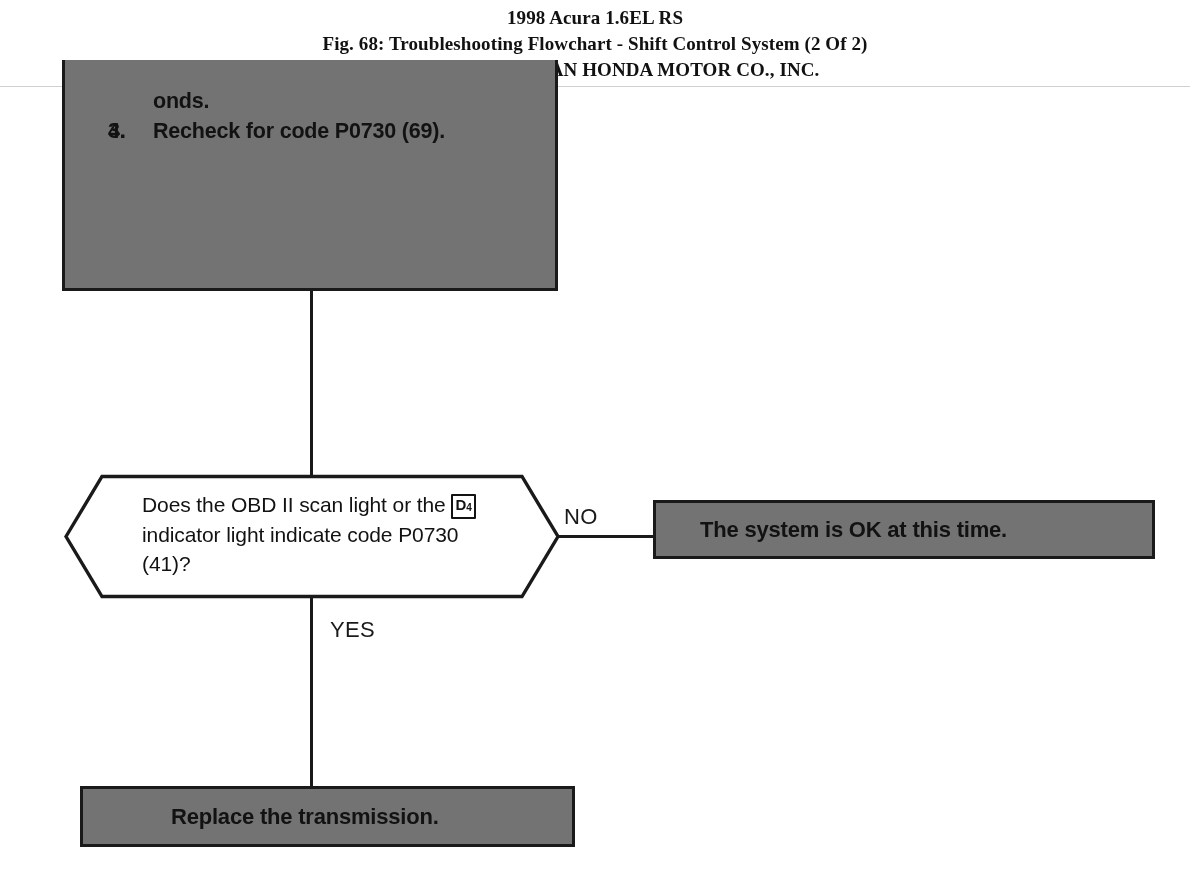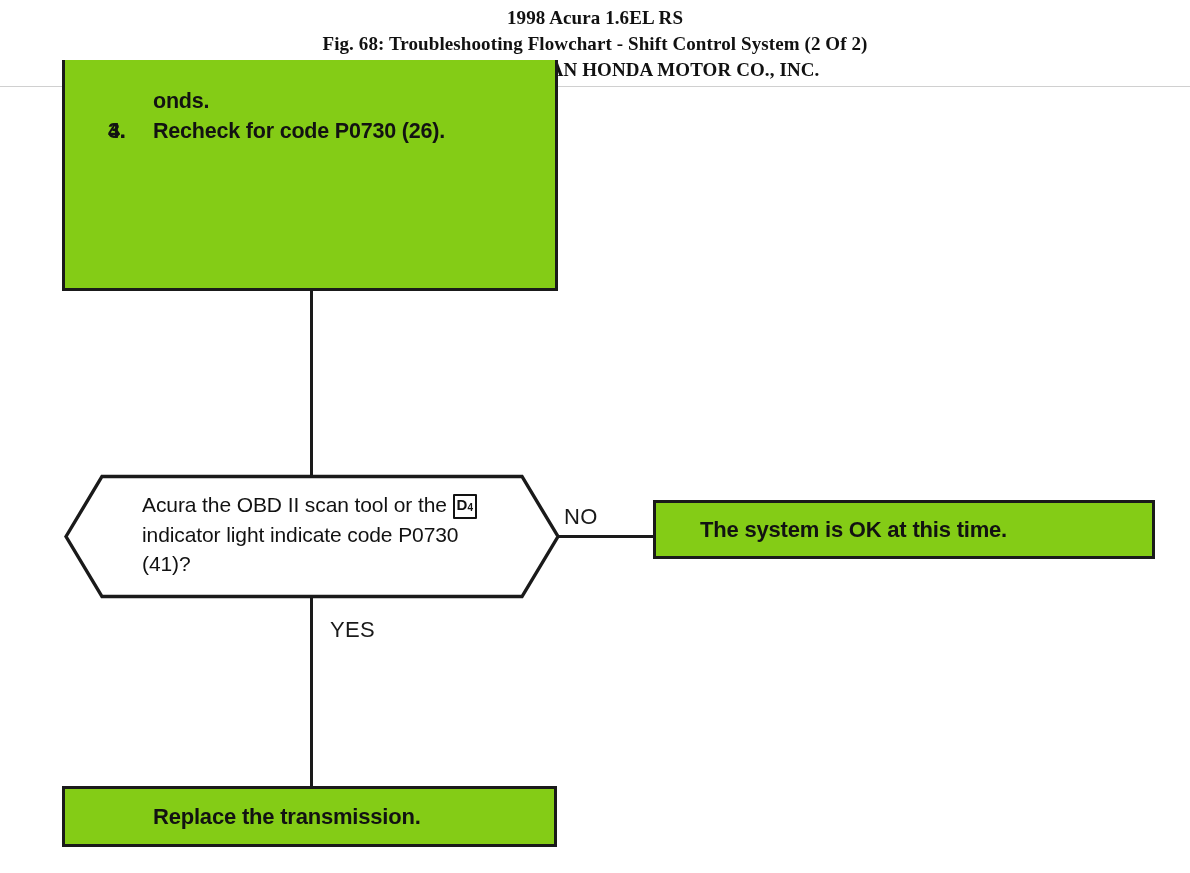--- a/index.html
+++ b/index.html
@@ -46,21 +46,21 @@
     width: 1190px;
     height: 1px;
     background: #d0d0d0;
   }
 
   
   .node-box {
     position: absolute;
     box-sizing: border-box;
     border: 3px solid #1a1a1a;
-    background: #84cc16;
+    background: #737373;
   }
 
   .connector-v {
     position: absolute;
     width: 3px;
     background: #1a1a1a;
   }
   .connector-h {
     position: absolute;
     height: 3px;
@@ -148,21 +148,21 @@
   }
 
   
   #ok-box {
     left: 653px;
     top: 500px;
     width: 502px;
     height: 59px;
   }
   #replace-box {
-    left: 62px;
+    left: 80px;
     top: 786px;
     width: 495px;
     height: 61px;
   }
   .box-label {
     position: absolute;
     left: 0;
     top: 0;
     width: 100%;
     height: 100%;
@@ -205,33 +205,33 @@
       <div class="step" id="step-tail">
         <span class="step-text">onds.</span>
       </div>
 
       <div class="step">
         <span class="step-num">3.</span>
       </div>
 
       <div class="step">
         <span class="step-num">4.</span>
-        <span class="step-text">Recheck for code P0730 (26).</span>
+        <span class="step-text">Recheck for code P0730 (69).</span>
       </div>
 
     </div>
   </div>
 
   <div class="connector-v" style="left:310px; top:289px; height:188px;"></div>
 
   <div id="decision">
     <svg width="496" height="125" viewBox="0 0 496 125">
       <polygon points="2,62.5 38,2.5 458,2.5 494,62.5 458,122.5 38,122.5" fill="#ffffff" stroke="#1a1a1a" stroke-width="3.4" stroke-linejoin="miter"></polygon>
     </svg>
-    <div class="q-text"><span>Acura the OBD II scan tool or the </span><span class="d4"><span>D</span><sub>4</sub></span><span> indicator light indicate code P0730 (41)?</span></div>
+    <div class="q-text"><span>Does the OBD II scan light or the </span><span class="d4"><span>D</span><sub>4</sub></span><span> indicator light indicate code P0730 (41)?</span></div>
   </div>
 
   <div class="connector-h" style="left:557px; top:535px; width:98px;"></div>
   <span class="branch-label" id="label-no">NO</span>
 
   <div class="node-box" id="ok-box">
     <span class="box-label">The system is OK at this time.</span>
   </div>
 
   <div class="connector-v" style="left:310px; top:597px; height:192px;"></div>

